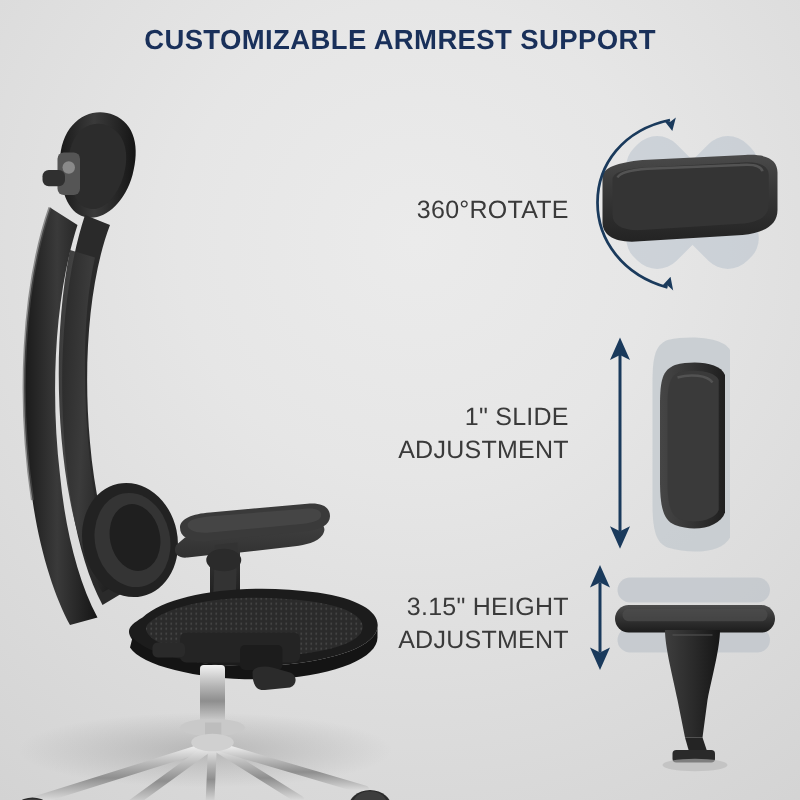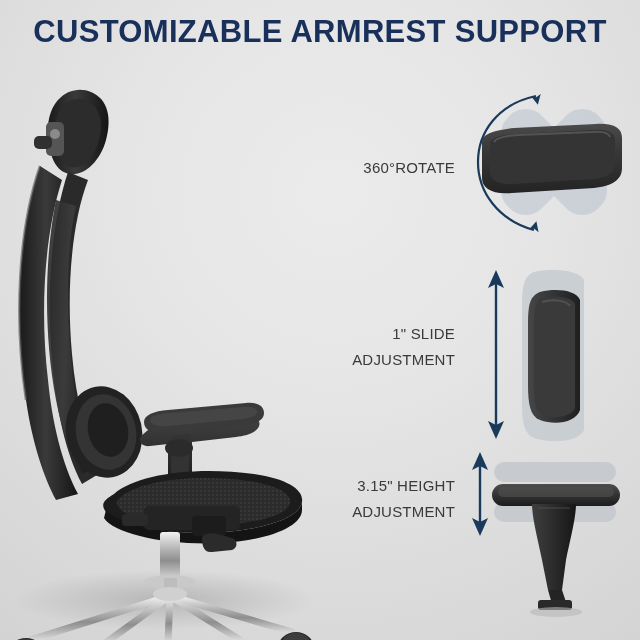--- a/index.html
+++ b/index.html
@@ -13,32 +13,32 @@
     position:relative;width:640px;height:640px;overflow:hidden;
     background:
       radial-gradient(circle at 52% 30%, #ebebeb 0%, #e6e6e6 34%, #dedede 62%, #d3d3d3 100%),
       linear-gradient(120deg,#d2d2d2 0%,#e6e6e6 40%,#e9e9e9 62%,#d6d6d6 100%);
   }
 
   
   .title{
     position:absolute;left:0;top:12px;width:640px;
     text-align:center;
-    font-size:31px;line-height:40px;
+    font-size:22px;line-height:40px;
     font-weight:bold;
     letter-spacing:0.3px;
     color:#19305a;
     white-space:nowrap;
   }
 
   
   .label{
     position:absolute;
     color:#3a3a3a;
-    font-size:15px;
+    font-size:20px;
     line-height:26px;
     text-align:right;
     letter-spacing:.2px;
   }
   #label-rotate{left:250px;top:155px;width:205px;}
   #label-slide {left:250px;top:321px;width:205px;}
   #label-height{left:240px;top:473px;width:215px;}
   .label .ln{display:block;}
 
   

